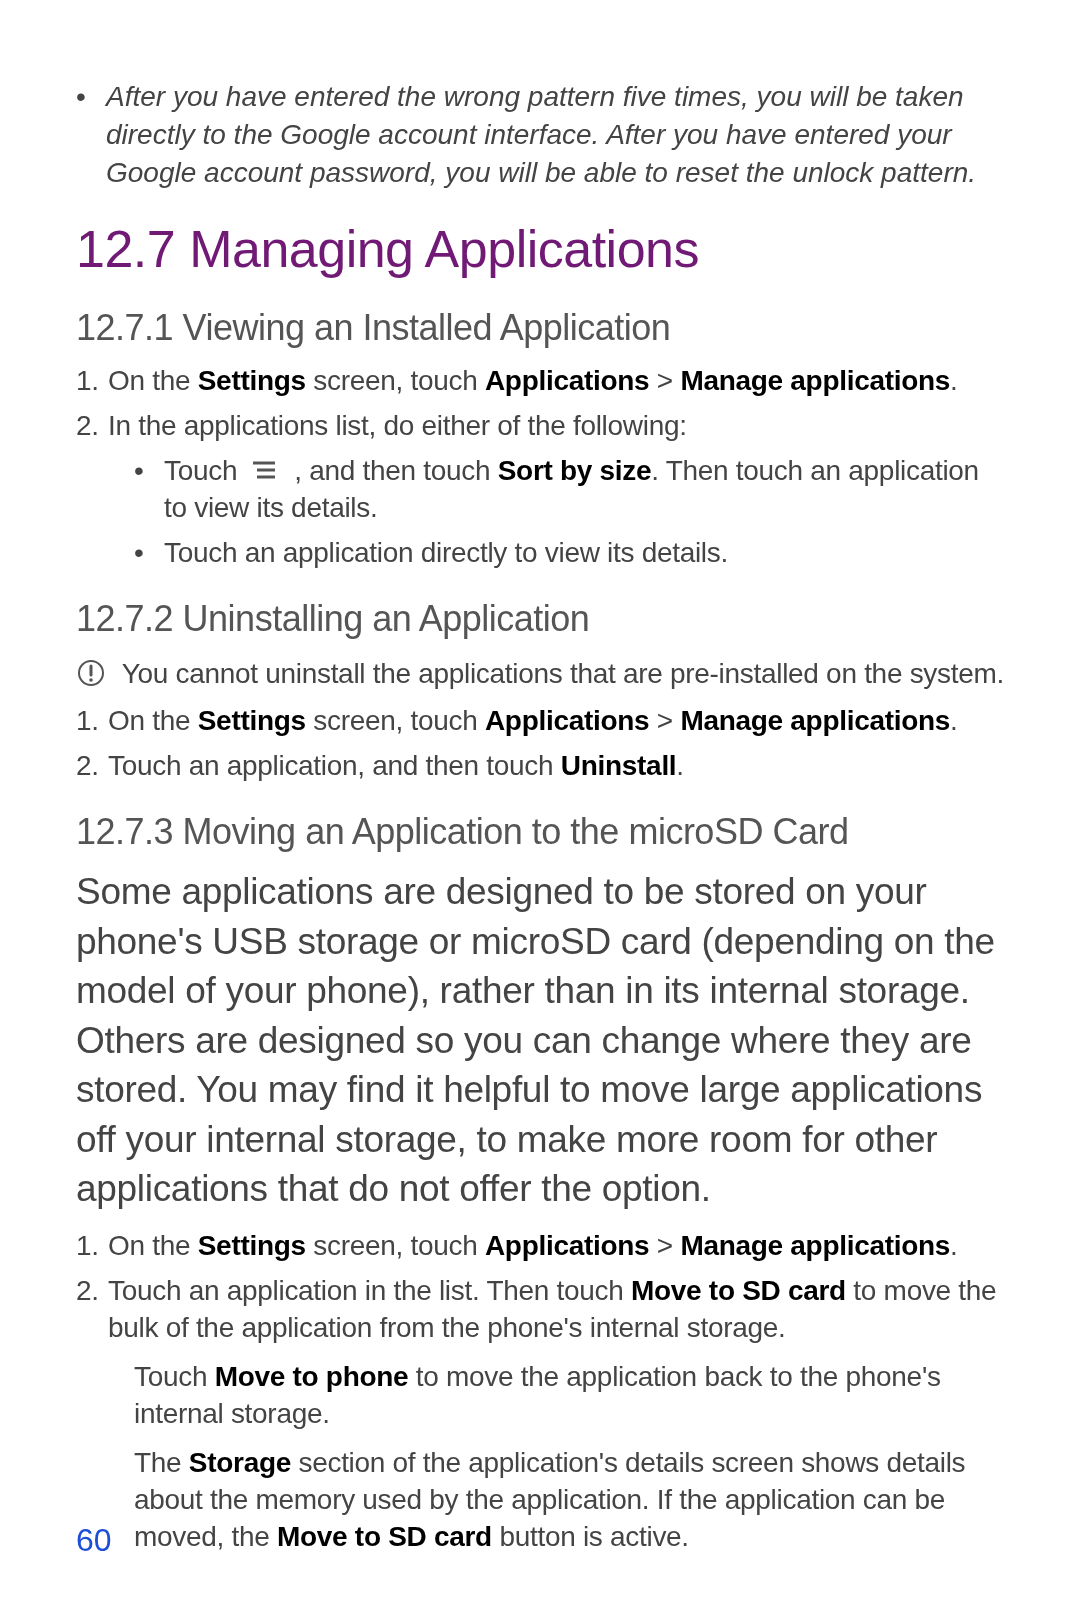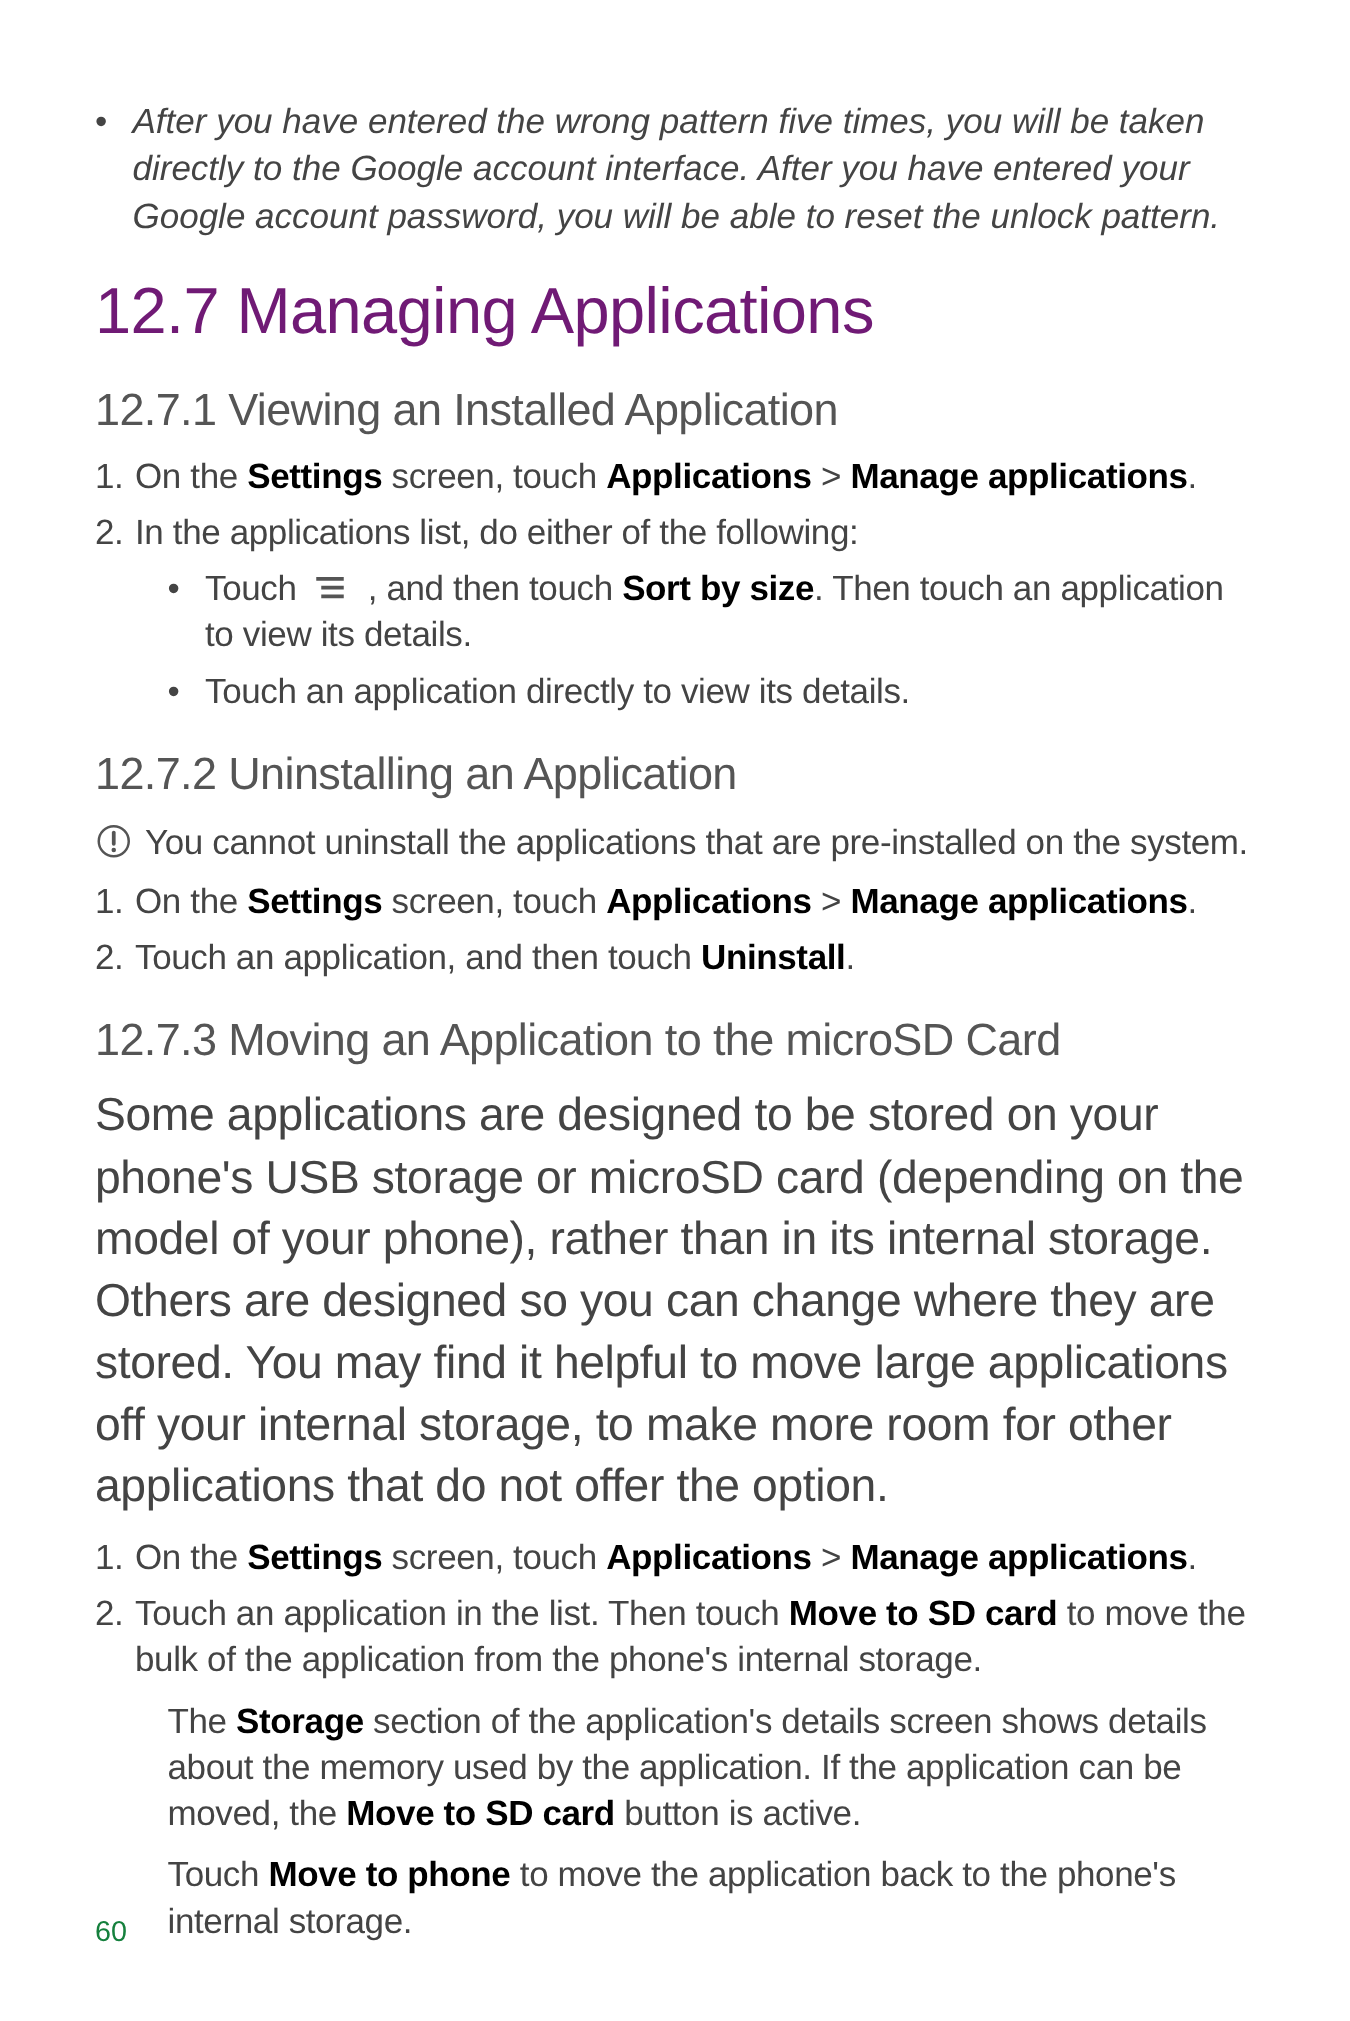--- a/index.html
+++ b/index.html
@@ -81,20 +81,21 @@
     display: inline-block;
     vertical-align: -1px;
     margin: 0 6px;
   }
   .menu-icon svg { display: block; }
   
   .note {
     display: flex;
     margin: 16px 0 10px 0;
     align-items: flex-start;
+    text-align: right;
   }
   .note .note-icon {
     flex: none;
     width: 40px;
     padding-top: 2px;
   }
   .note .note-icon svg { display: block; }
   .note .note-text { flex: 1; }
   .para {
     font-size: 37px;
@@ -104,22 +105,22 @@
     letter-spacing: -0.3px;
   }
   .indent-para {
     margin: 12px 0 12px 58px;
   }
   b { font-weight: 700; color:#000000; }
   .page-number {
     position: absolute;
     left: 76px;
     bottom: 58px;
-    font-size: 23px;
-    color: #15803d;
+    font-size: 32px;
+    color: #1d4ed8;
     text-align: center;
   }
 </style>
 </head>
 <body>
 
 <div class="page">
 
   <div class="top-bullet">
     <div class="bullet-mark">•</div>
@@ -202,22 +203,22 @@
   </div>
 
   <div class="step">
     <div class="num">2.</div>
     <div class="txt">
       <span>Touch an application in the list. Then touch </span><b>Move to SD card</b><span> to move the bulk of the application from the phone's internal storage.</span>
     </div>
   </div>
 
   <div class="indent-para">
+    <span>Touch </span><b>Move to phone</b><span> to move the application back to the phone's internal storage.</span>
+  </div>
+
+  <div class="indent-para">
     <span>The </span><b>Storage</b><span> section of the application's details screen shows details about the memory used by the application. If the application can be moved, the </span><b>Move to SD card</b><span> button is active.</span>
   </div>
 
-  <div class="indent-para">
-    <span>Touch </span><b>Move to phone</b><span> to move the application back to the phone's internal storage.</span>
-  </div>
-
   <div class="page-number">60</div>
 
 </div>
 
 </body></html>

